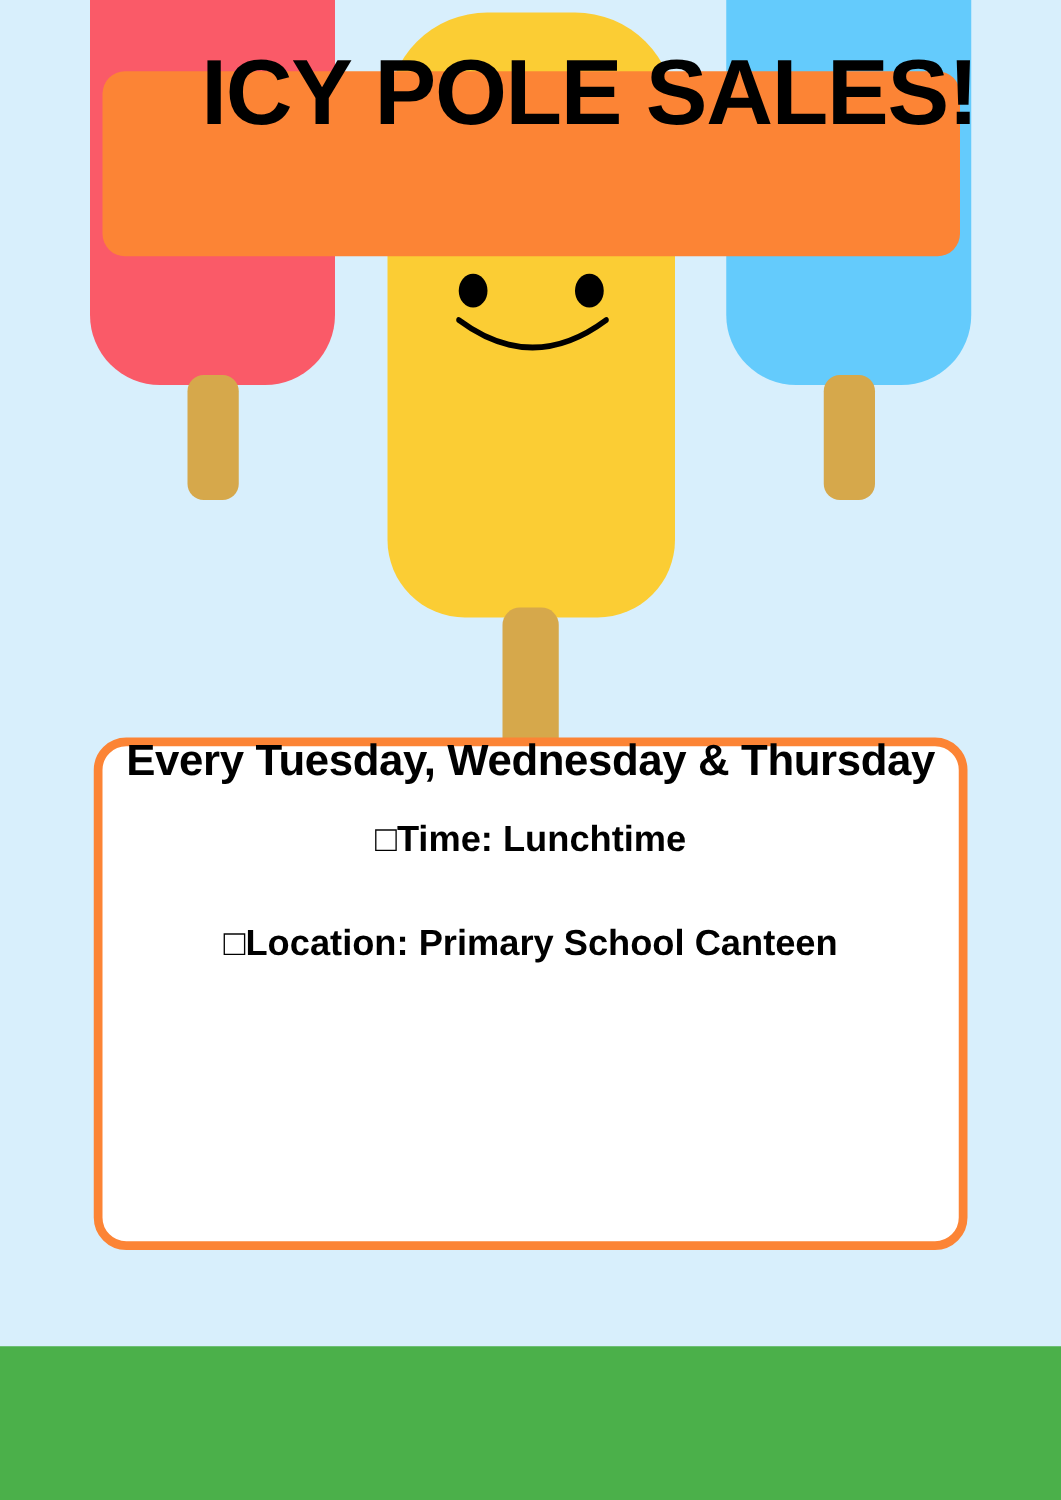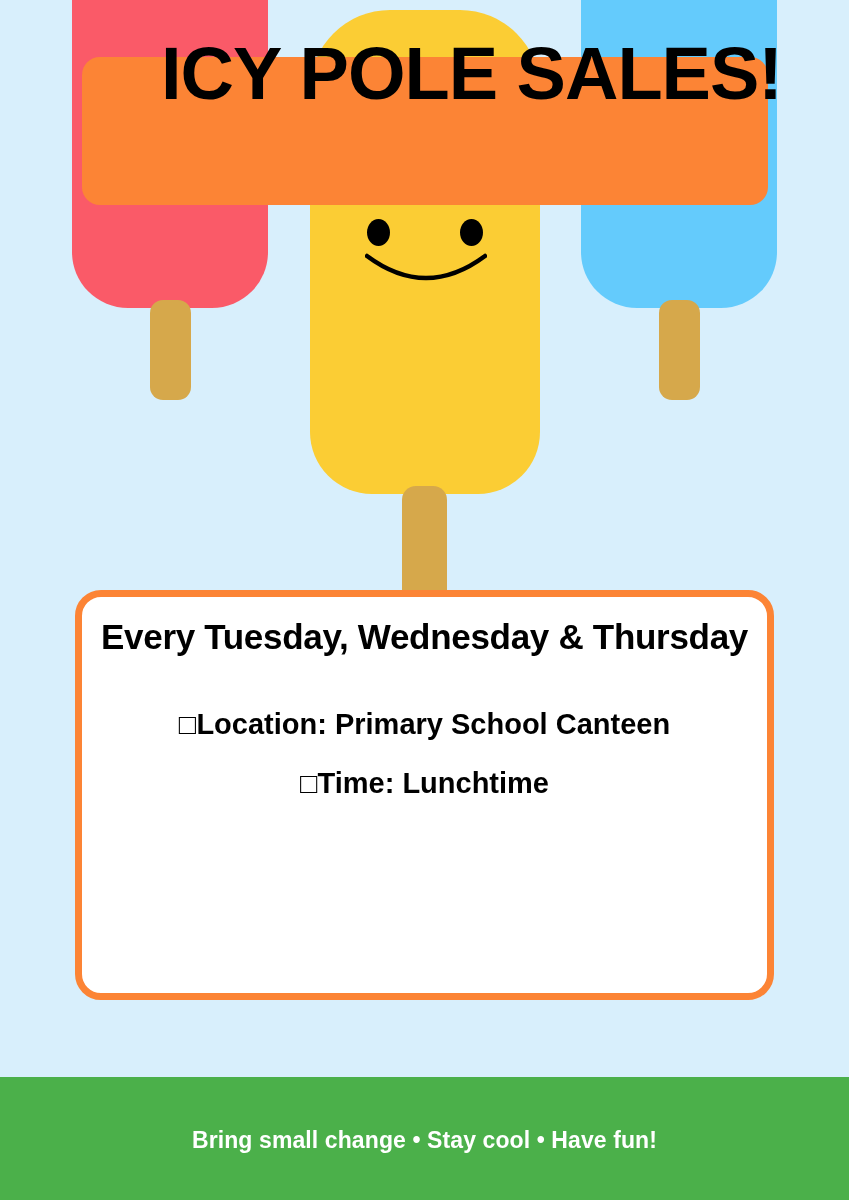--- a/index.html
+++ b/index.html
@@ -145,21 +145,20 @@
     background: #ffffff;
     border: 7px solid #fc8435;
     border-radius: 26px;
   }
 
   #card-text {
     position: absolute;
     left: 0;
     top: 590px;
     width: 849px;
-    padding-top: 28px;
     text-align: center;
     color: #000;
   }
 
   #line-days {
     font-size: 35px;
     font-weight: bold;
     white-space: nowrap;
     line-height: 1.1;
     letter-spacing: -0.3px;
@@ -232,20 +231,19 @@
     </svg>
   </div>
 
   <div id="title-banner"></div>
   <div id="title-text">ICY POLE SALES!</div>
 
   <div id="info-card"></div>
 
   <div id="card-text">
     <div id="line-days">Every Tuesday, Wednesday &amp; Thursday</div>
+    <div id="line-time" class="bullet-line">□Time: Lunchtime</div>
     <div id="line-location" class="bullet-line">□Location: Primary School Canteen</div>
-    <div id="line-time" class="bullet-line">□Time: Lunchtime</div>
   </div>
 
   <div id="footer-band"></div>
-  <div id="footer-text">Bring small change • Stay cool • Have fun!</div>
 
 </div>
 
 </body></html>

